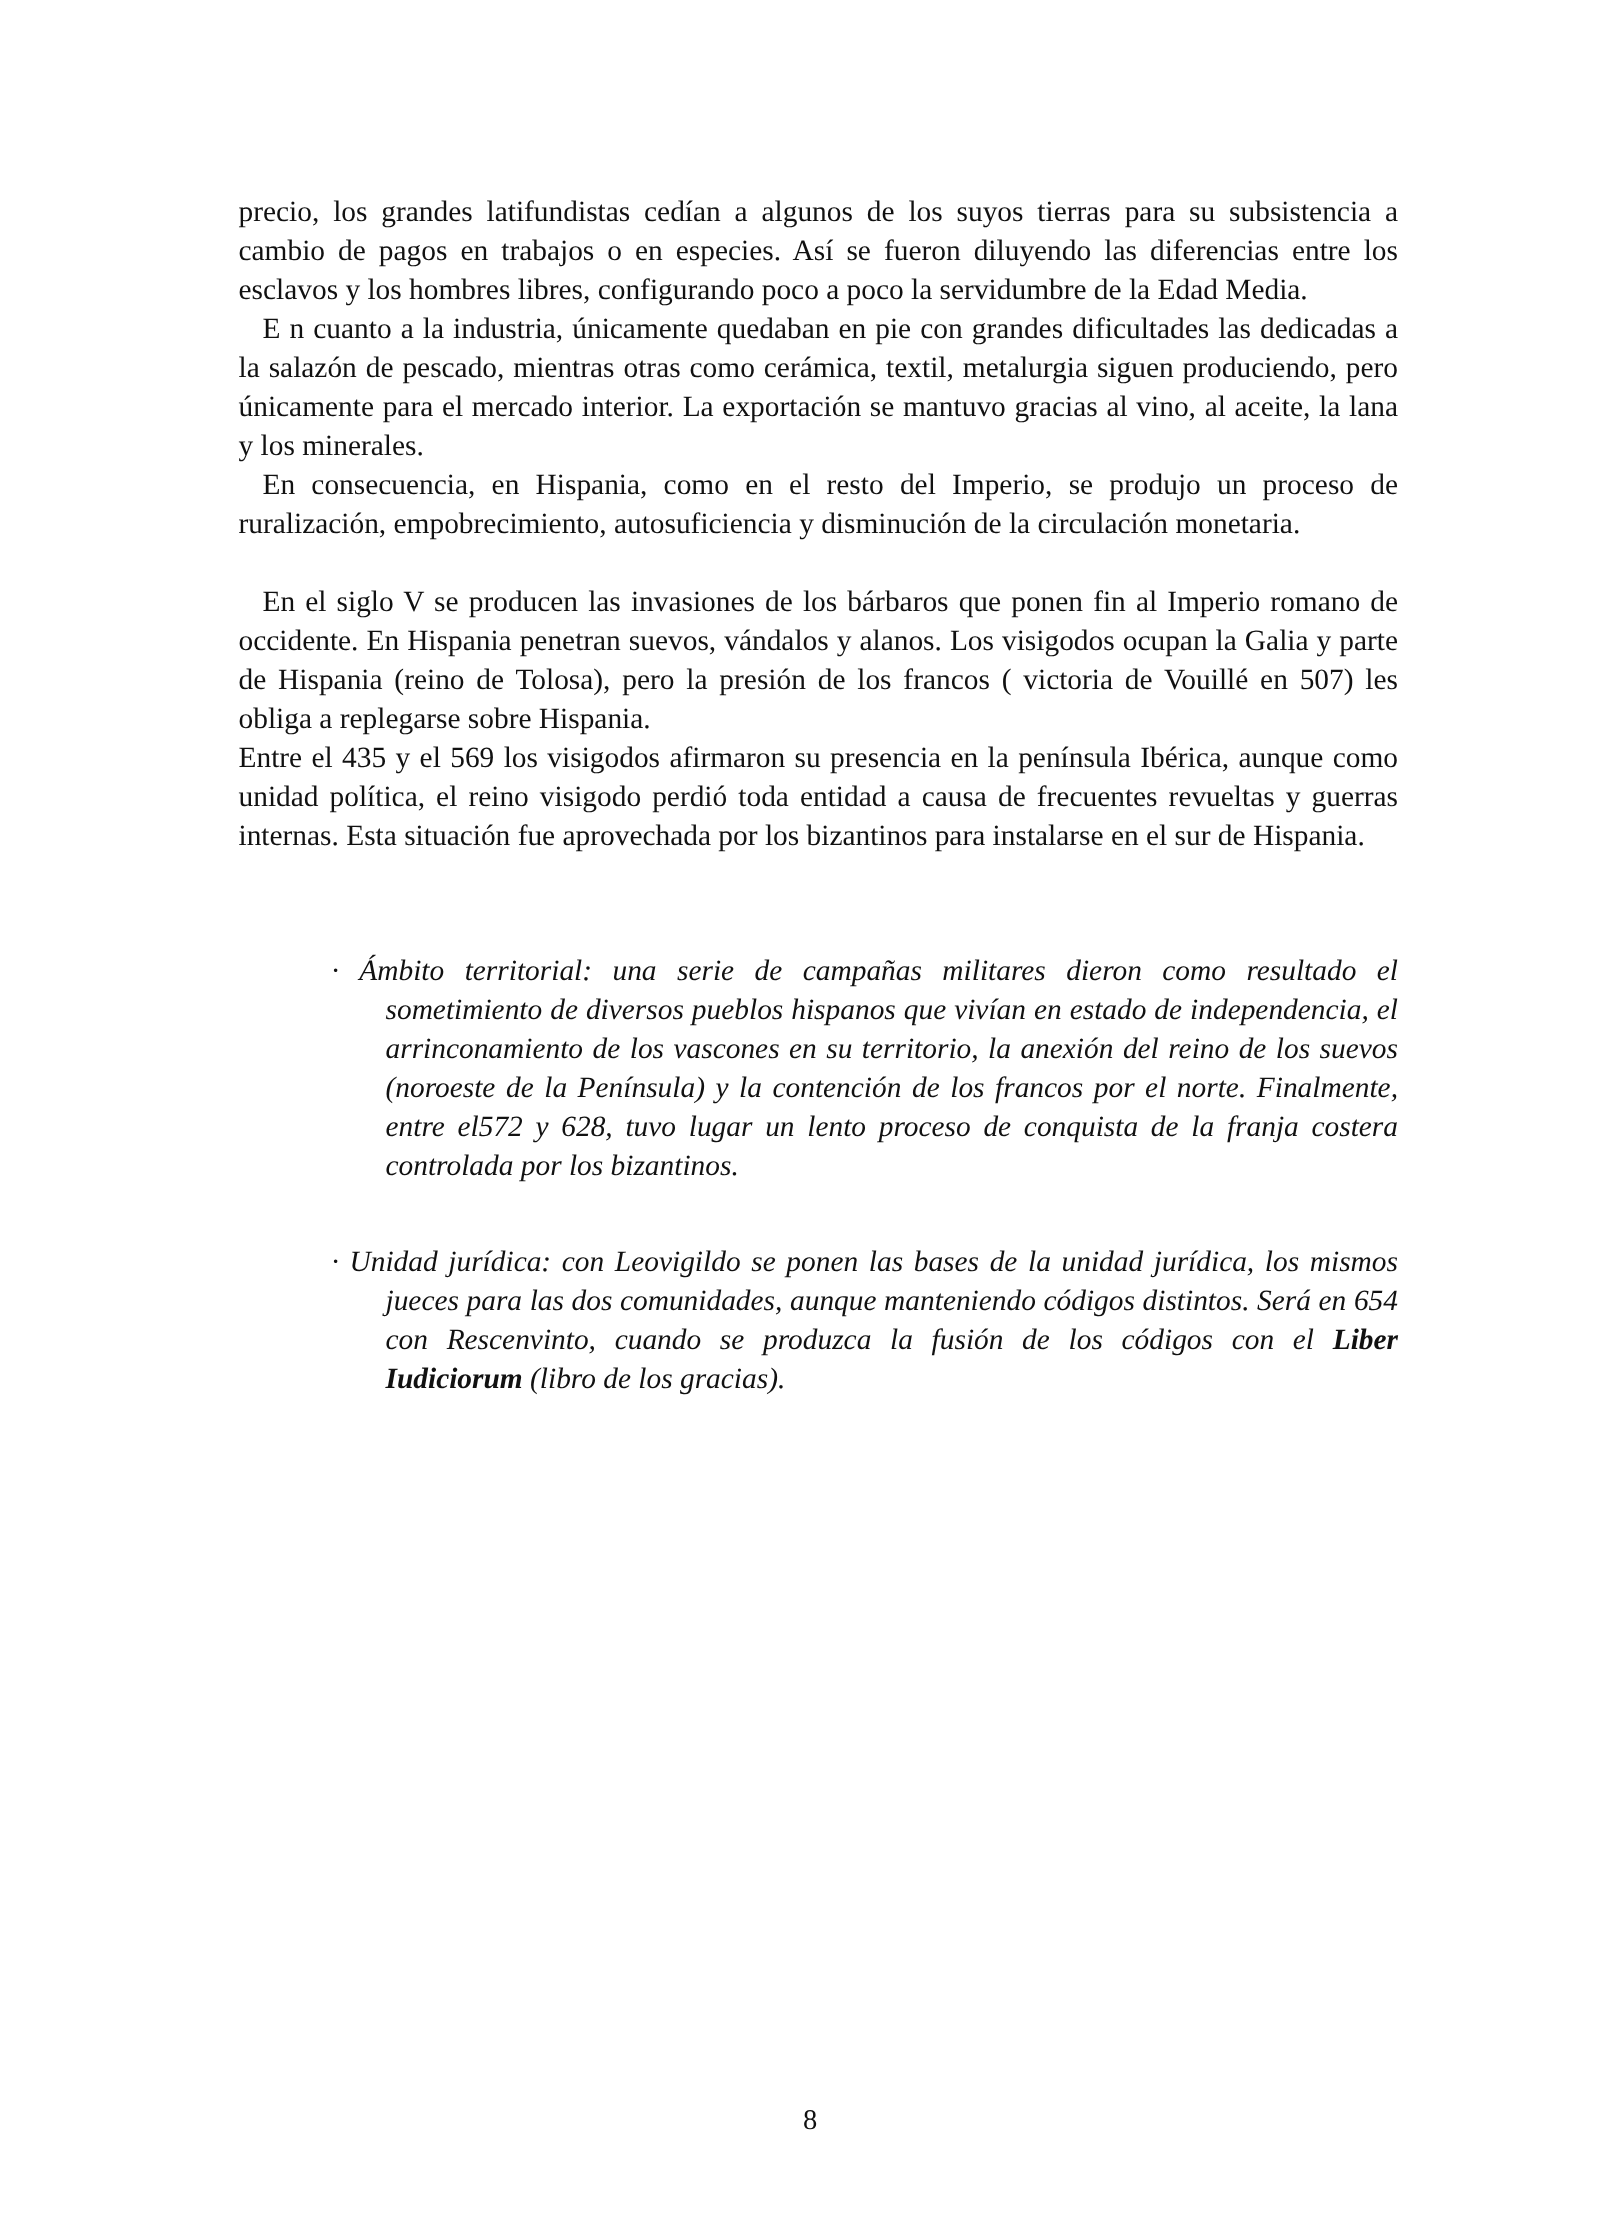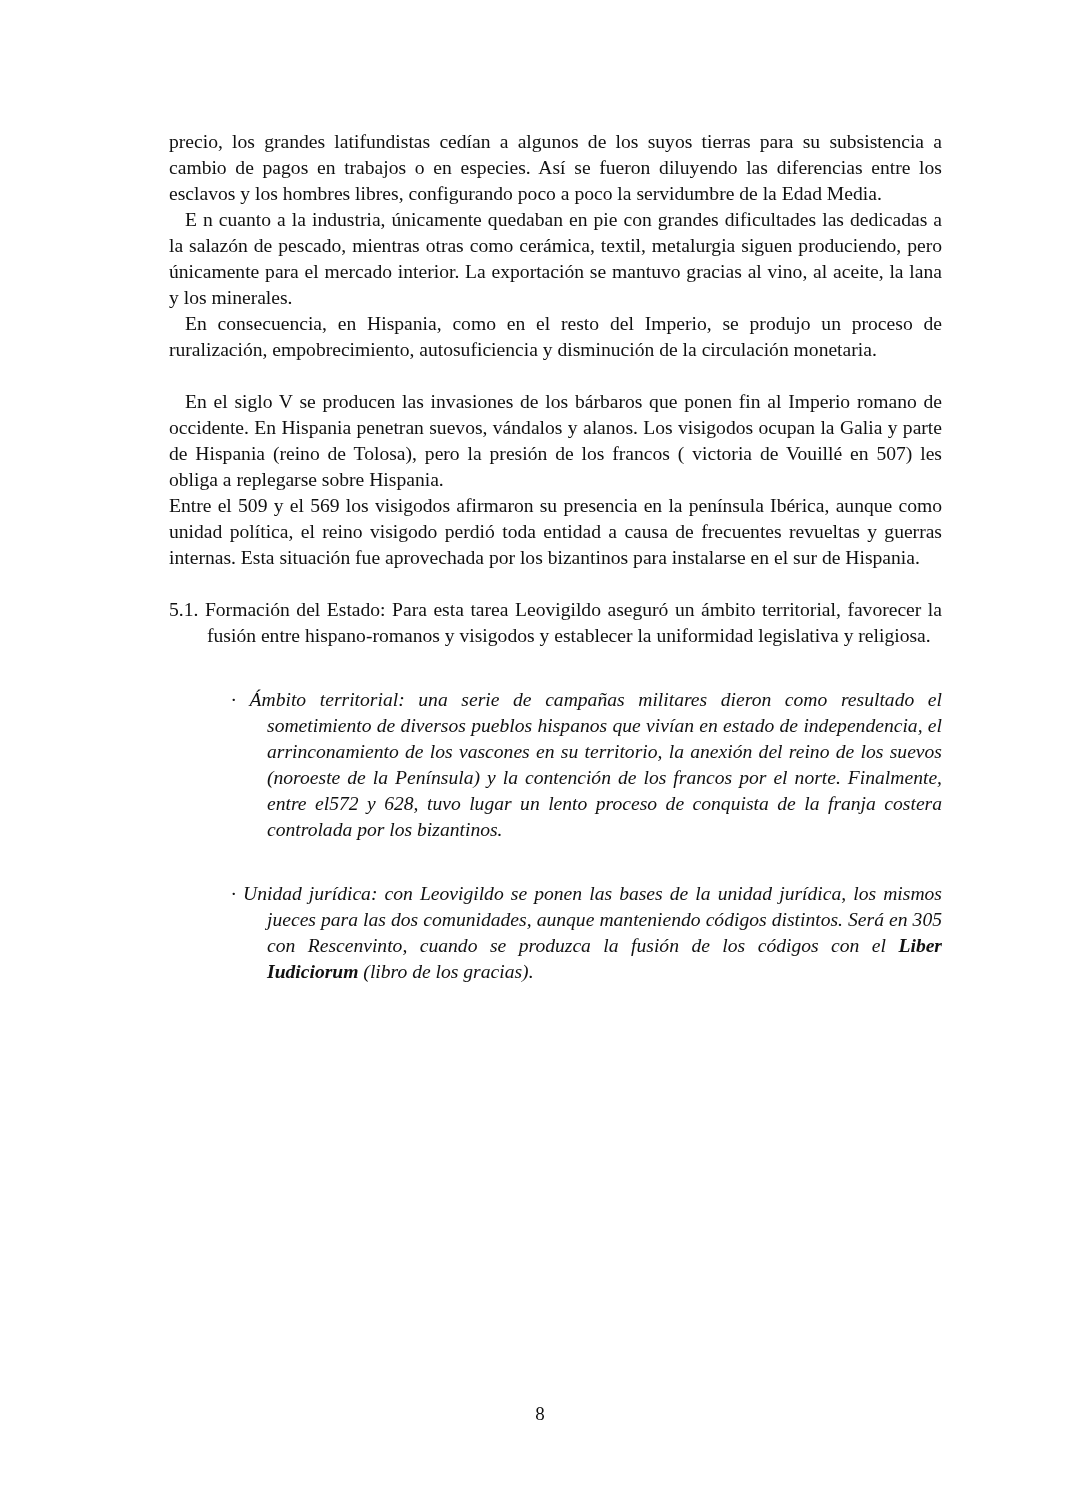--- a/index.html
+++ b/index.html
@@ -6,21 +6,21 @@
     body {
       width: 1080px;
       height: 1491px;
       position: relative;
       overflow: hidden;
       font-family: "Liberation Serif", serif;
       color: #111111;
     }
     .page {
       position: absolute;
-      left: 169px;
+      left: 159px;
       top: 129px;
       width: 773px;
       font-size: 19.6px;
       line-height: 26px;
     }
     .p { margin: 0; text-align: justify; text-align-last: left; }
     .indent { text-indent: 16px; }
     .gap-sm { height: 26px; }
     .heading { margin: 0; font-weight: bold; }
     .heading .num { display: inline-block; width: 34px; }
@@ -54,32 +54,31 @@
 <body>
 
 <div class="page">
   <p class="p">precio, los grandes latifundistas cedían a algunos de los suyos tierras para su subsistencia a cambio de pagos en trabajos o en especies. Así se fueron diluyendo las diferencias entre los esclavos y los hombres libres, configurando poco a poco la servidumbre de la Edad Media.</p>
   <p class="p indent">E n cuanto a la industria, únicamente quedaban en pie con grandes dificultades las dedicadas a la salazón de pescado, mientras otras como cerámica, textil, metalurgia siguen produciendo, pero únicamente para el mercado interior. La exportación se mantuvo gracias al vino, al aceite, la lana  y los minerales.</p>
   <p class="p indent">En consecuencia, en Hispania, como en el resto del Imperio, se produjo un proceso de ruralización, empobrecimiento, autosuficiencia y disminución de la circulación monetaria.</p>
 
   <div class="gap-sm"></div>
 
   <p class="p indent">En el siglo V  se producen las invasiones de los bárbaros que ponen fin al Imperio romano de occidente. En Hispania penetran suevos, vándalos y alanos. Los visigodos ocupan la Galia y parte de Hispania (reino de Tolosa), pero la presión de los francos  ( victoria de Vouillé en 507) les obliga a replegarse sobre Hispania.</p>
-  <p class="p">Entre el 509 y el 569 los visigodos afirmaron su presencia en la península Ibérica, aunque como unidad política, el reino visigodo perdió toda entidad a causa de frecuentes revueltas y guerras internas. Esta situación fue aprovechada por los bizantinos para instalarse en el sur de Hispania.</p>
+  <p class="p">Entre el 435 y el 569 los visigodos afirmaron su presencia en la península Ibérica, aunque como unidad política, el reino visigodo perdió toda entidad a causa de frecuentes revueltas y guerras internas. Esta situación fue aprovechada por los bizantinos para instalarse en el sur de Hispania.</p>
 
   <div class="gap-sm"></div>
 
 
-  <p class="sub"><span>5.1.</span> <span>Formación del Estado: Para esta tarea Leovigildo aseguró un ámbito territorial, favorecer la fusión entre hispano-romanos y visigodos y establecer la uniformidad legislativa y religiosa.</span></p>
 
   <div style="height:38px"></div>
 
   <p class="bullet"><span>·</span> <span>Ámbito territorial: una serie de campañas militares dieron como resultado el sometimiento de diversos pueblos hispanos que vivían en estado de independencia, el arrinconamiento de los vascones en su territorio, la anexión del reino de los suevos (noroeste de la Península) y la contención de los francos por el norte. Finalmente, entre el572 y 628, tuvo lugar un lento proceso de conquista de la franja costera controlada por los bizantinos.</span></p>
 
   <div style="height:38px"></div>
 
-  <p class="bullet"><span>·</span> <span>Unidad jurídica: con Leovigildo  se ponen las bases de la unidad jurídica, los mismos jueces para las dos comunidades, aunque manteniendo códigos distintos. Será en 305 con Rescenvinto, cuando se produzca la fusión de los códigos con el </span><span class="bold">Liber Iudiciorum</span><span> (libro de los gracias).</span></p>
+  <p class="bullet"><span>·</span> <span>Unidad jurídica: con Leovigildo  se ponen las bases de la unidad jurídica, los mismos jueces para las dos comunidades, aunque manteniendo códigos distintos. Será en 654 con Rescenvinto, cuando se produzca la fusión de los códigos con el </span><span class="bold">Liber Iudiciorum</span><span> (libro de los gracias).</span></p>
 
   <div style="height:38px"></div>
 
 </div>
 
 <div class="page-number">8</div>
 
 </body></html>

